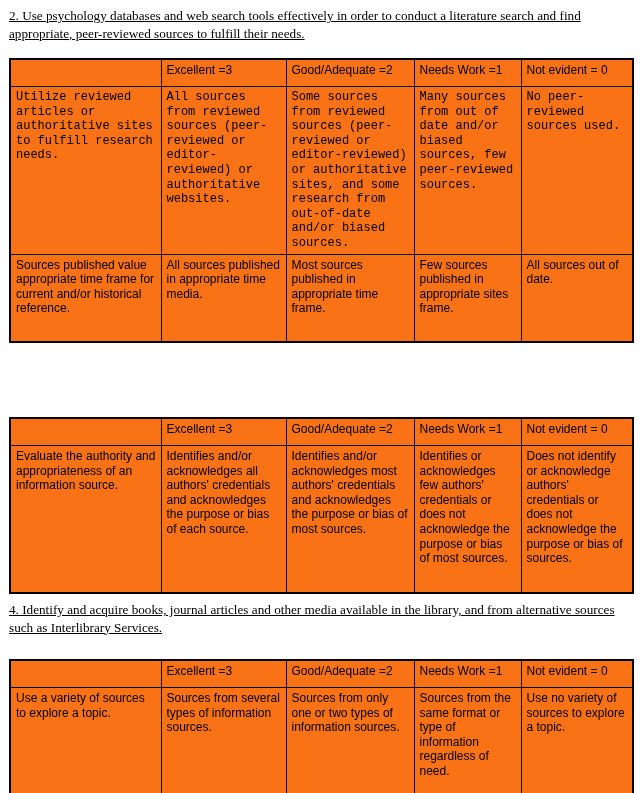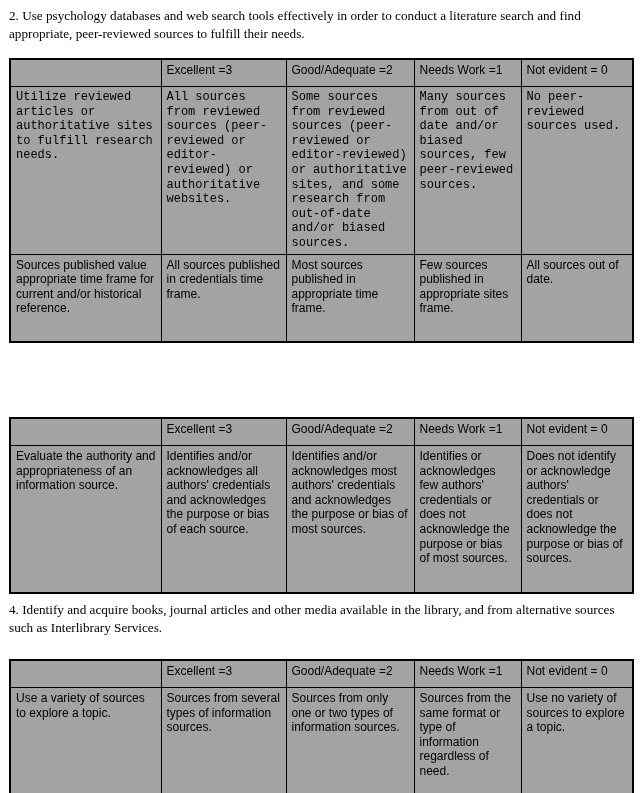--- a/index.html
+++ b/index.html
@@ -25,37 +25,38 @@
 
   
   .outcome {
     font-family: "Liberation Serif", "DejaVu Serif", serif;
     font-size: 13.2px;
     line-height: 17.5px;
     color: #000;
     margin: 0;
     padding: 0 14px 0 9px;
     text-align: left;
+    text-decoration: underline;
   }
   .outcome-1 { position: absolute; top: 7px;   left: 0; right: 0; }
   .outcome-2 { position: absolute; top: 356px; left: 0; right: 0; }
   .outcome-3 { position: absolute; top: 601px; left: 0; right: 0; }
 
   
   .rubric {
     position: absolute;
     left: 9px;
     width: 623px;
     border-collapse: collapse;
     table-layout: fixed;
     font-family: "Liberation Sans", "DejaVu Sans", sans-serif;
     font-size: 12px;
     line-height: 14.6px;
     color: #000;
-    background: #a3a3a3;
+    background: #f97316;
   }
   .rubric-1 { top: 58px; }
   .rubric-2 { top: 417px; }
   .rubric-3 { top: 659px; }
 
   .rubric td, .rubric th {
     border: 1px solid #000000;
     padding: 3px 5px 3px 5px;
     vertical-align: top;
     text-align: left;
@@ -111,21 +112,21 @@
     <tbody>
       <tr class="r1-body">
         <td>Utilize reviewed articles or authoritative sites to fulfill research needs.</td>
         <td>All sources from reviewed sources (peer-reviewed or editor-reviewed) or authoritative websites.</td>
         <td>Some sources from reviewed sources (peer-reviewed or editor-reviewed) or authoritative sites, and some research from out-of-date and/or biased sources.</td>
         <td>Many sources from out of date and/or biased sources, few peer-reviewed sources.</td>
         <td>No peer-reviewed sources used.</td>
       </tr>
       <tr class="r1-body2">
         <td>Sources published value appropriate time frame for current and/or historical reference.</td>
-        <td>All sources published in credentials time frame.</td>
+        <td>All sources published in appropriate time media.</td>
         <td>Most sources published in appropriate time frame.</td>
         <td>Few sources published in appropriate sites frame.</td>
         <td>All sources out of date.</td>
       </tr>
     </tbody>
   </table>
 
 
   <table class="rubric rubric-2">
     <colgroup>

